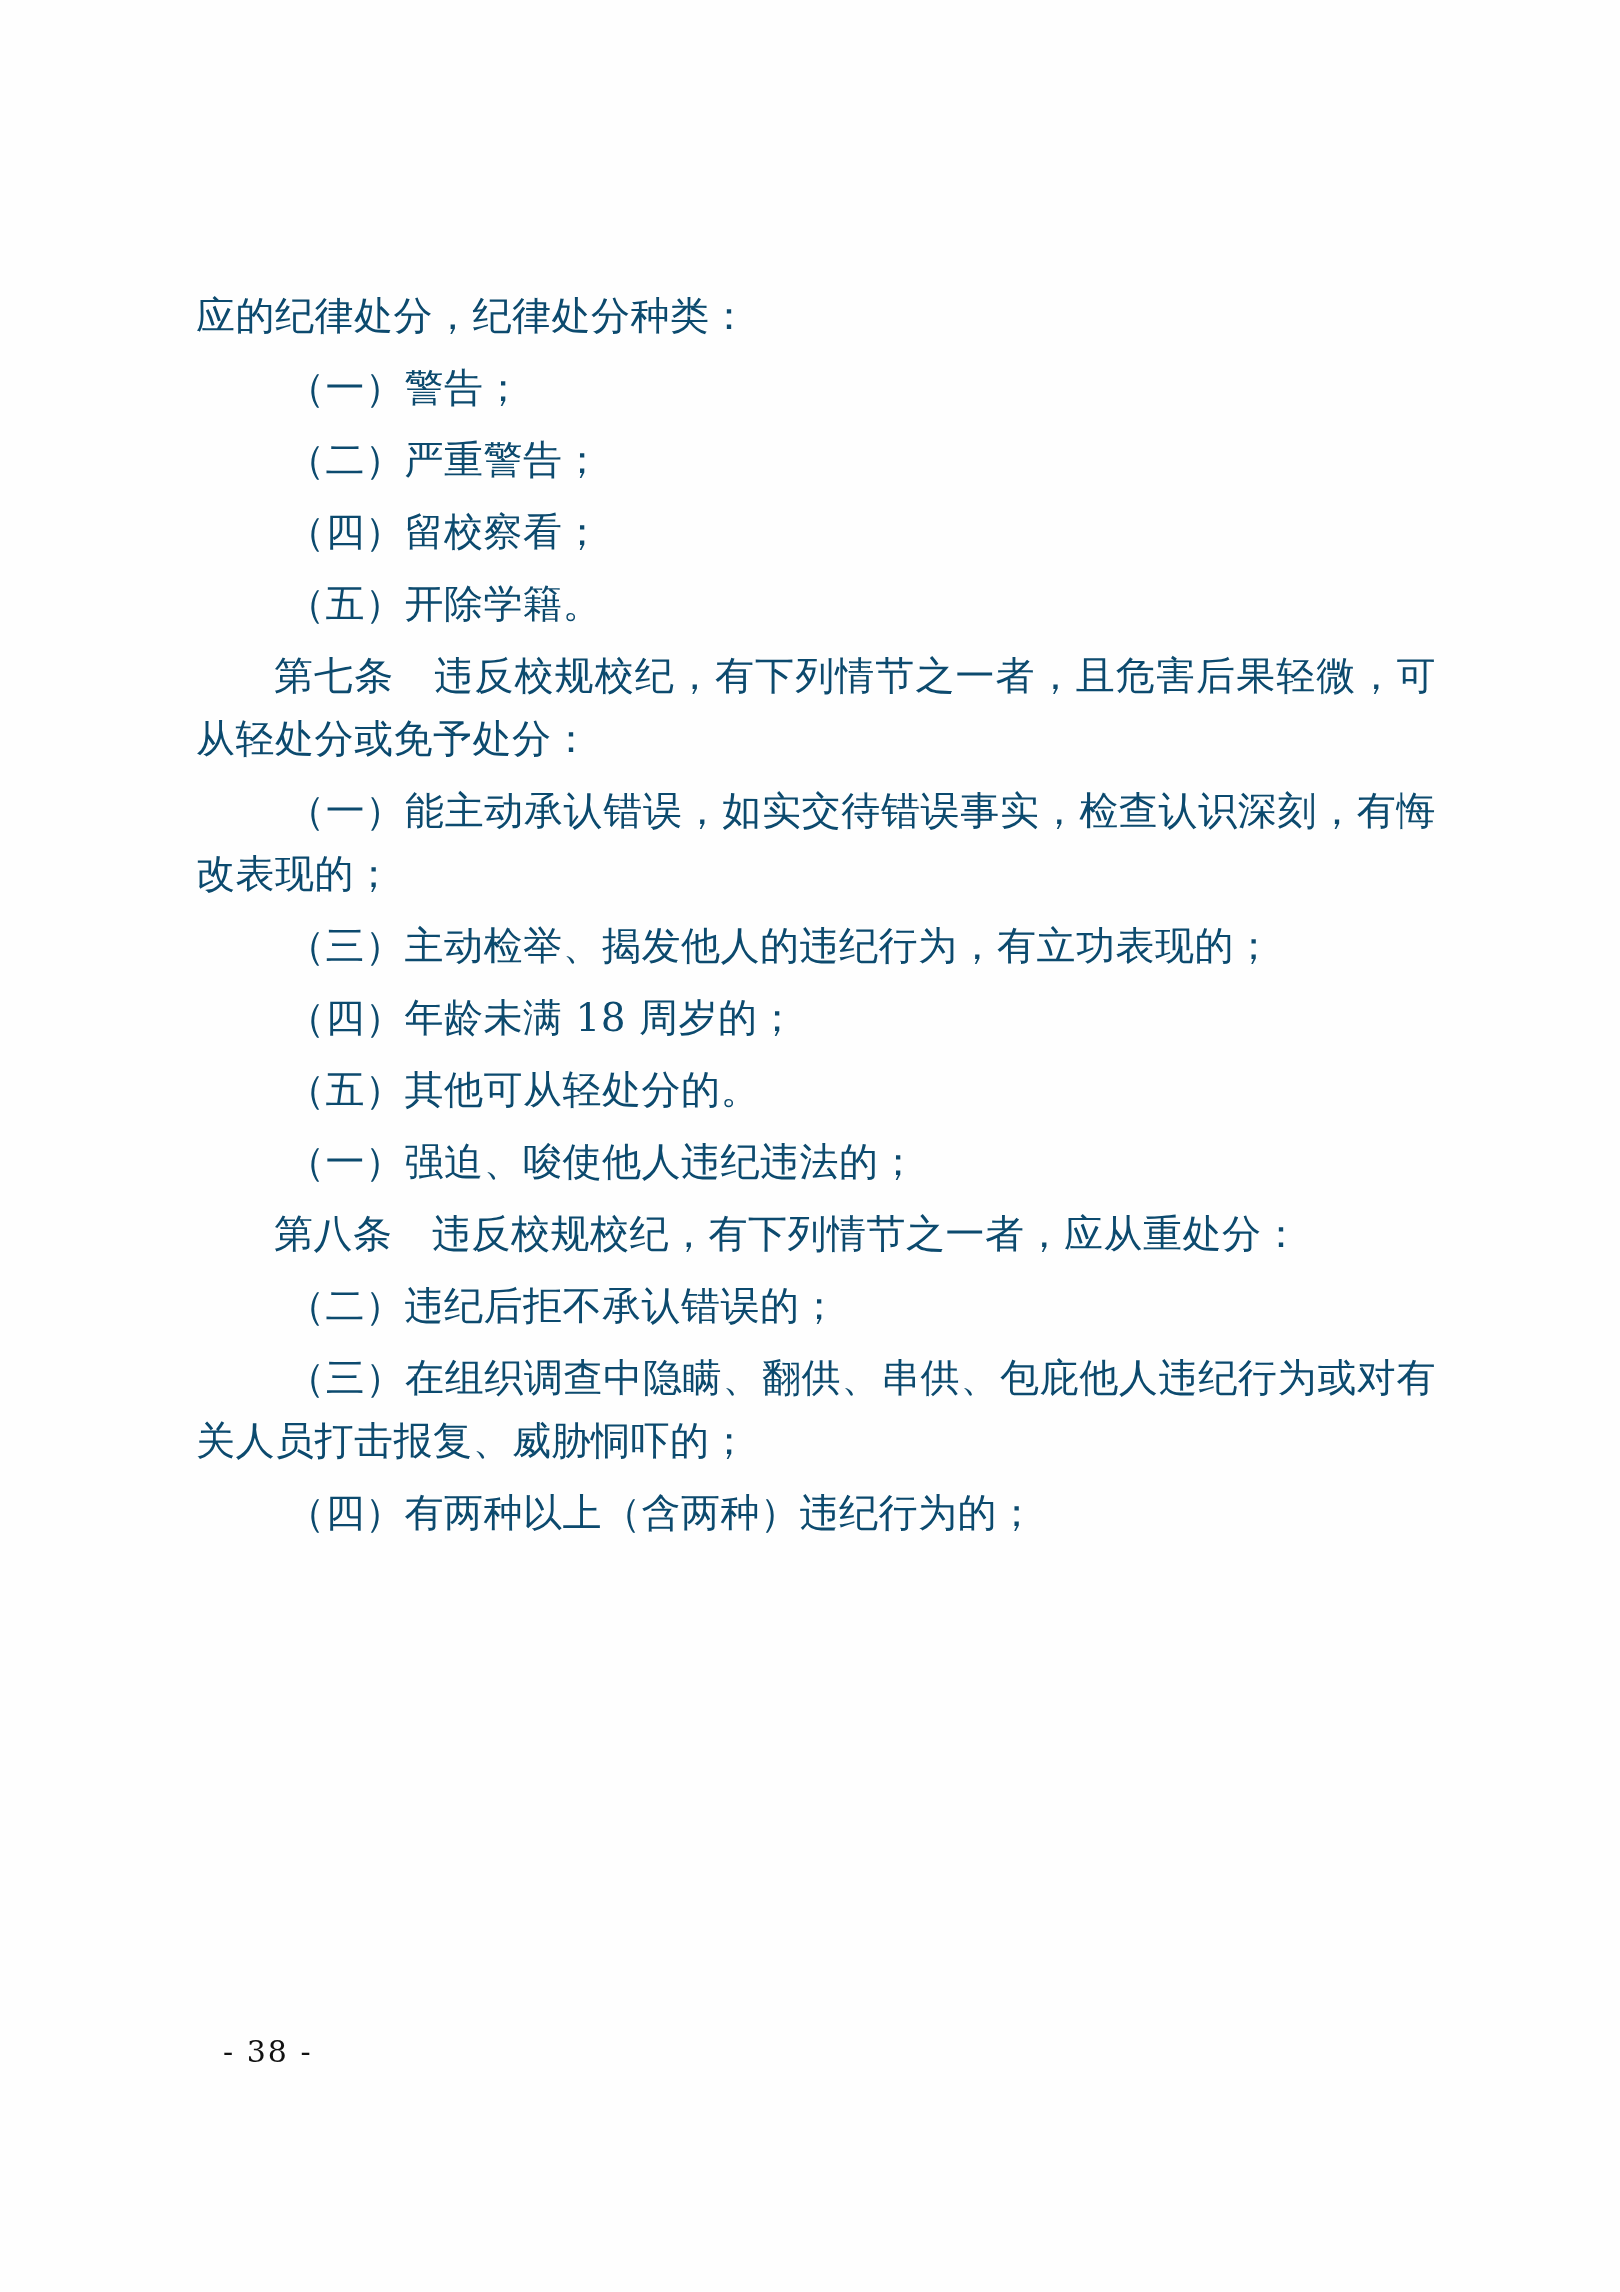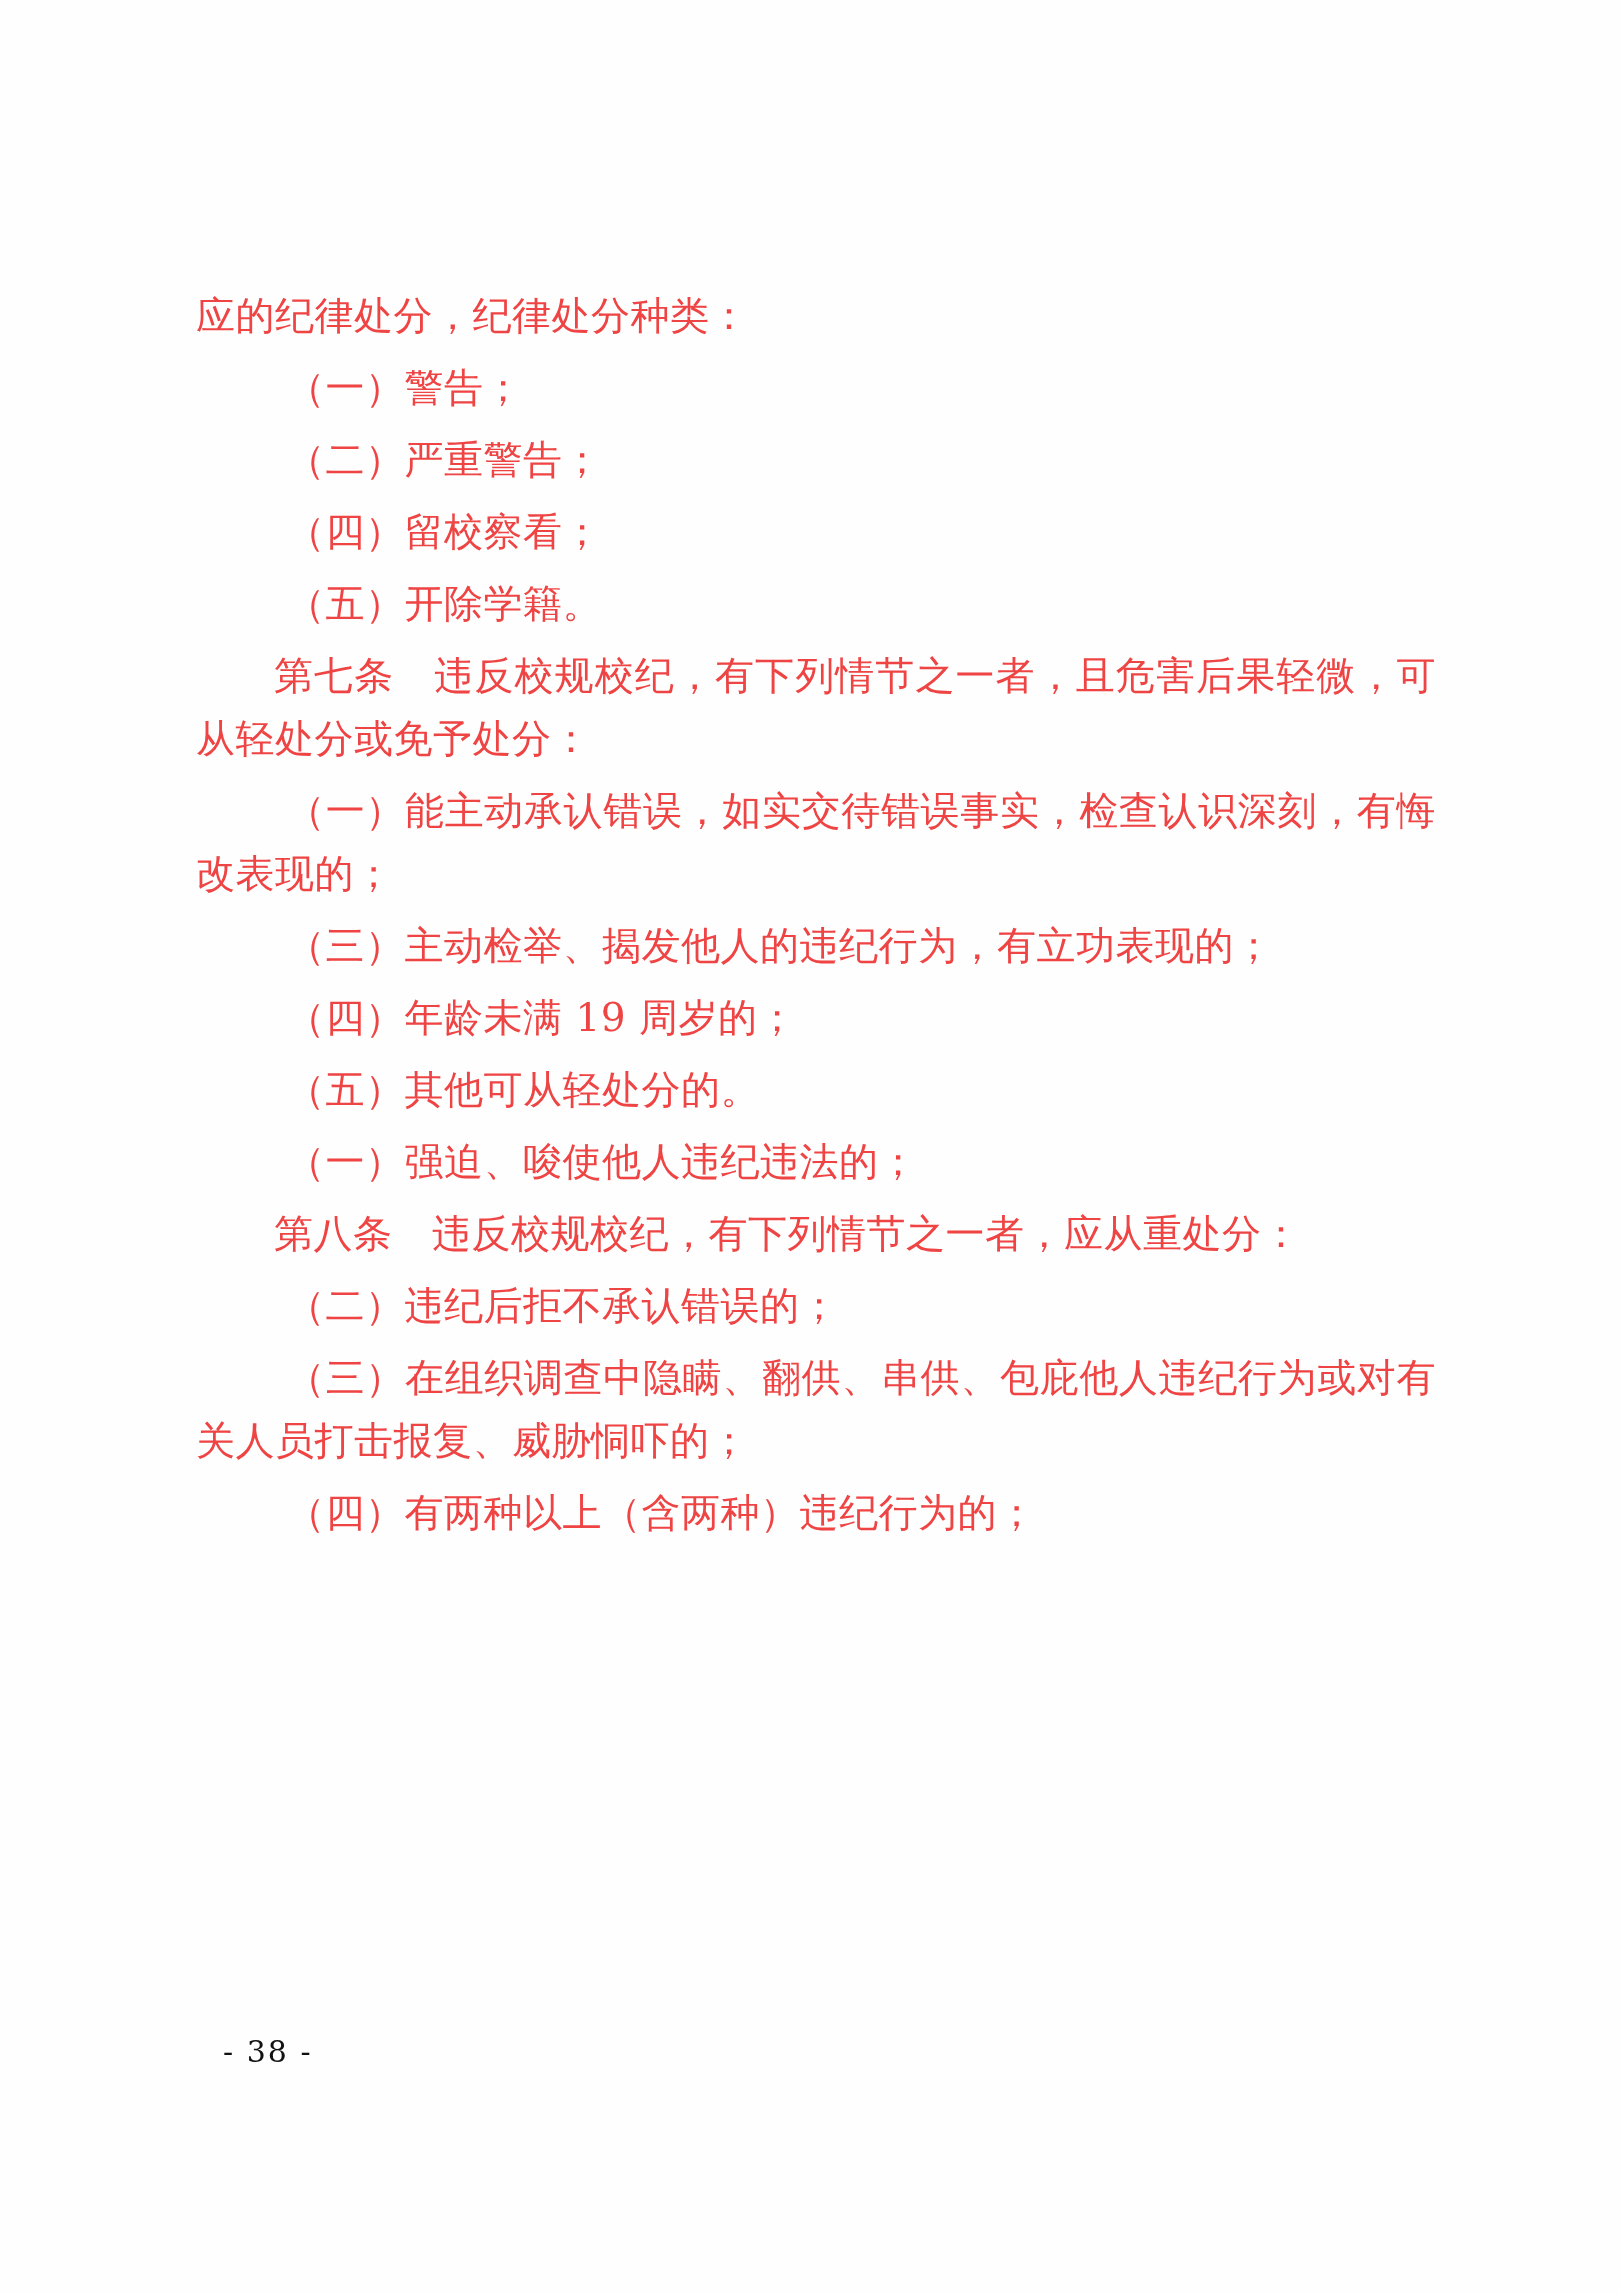--- a/index.html
+++ b/index.html
@@ -27,21 +27,21 @@
     left: 196px;
     top: 284px;
     width: 1240px;
   }
   .para {
     font-size: 39px;
     line-height: 1.62;
     letter-spacing: 0.5px;
     margin: 0 0 8.8px 0;
     text-align: justify;
-    color: #ef4444;
+    color: #0c4a6e;
     font-family: "DejaVu Serif", serif;
   }
   .indent {
     text-indent: 78px;
   }
   .indent-sub {
     text-indent: 90px;
   }
   .noindent {
     text-indent: 0;
@@ -62,21 +62,21 @@
 <div class="page">
   <div class="content">
     <p class="para noindent">应的纪律处分，纪律处分种类：</p>
     <p class="para indent-sub">（一）警告；</p>
     <p class="para indent-sub">（二）严重警告；</p>
     <p class="para indent-sub">（四）留校察看；</p>
     <p class="para indent-sub">（五）开除学籍。</p>
     <p class="para indent">第七条　违反校规校纪，有下列情节之一者，且危害后果轻微，可从轻处分或免予处分：</p>
     <p class="para indent-sub">（一）能主动承认错误，如实交待错误事实，检查认识深刻，有悔改表现的；</p>
     <p class="para indent-sub">（三）主动检举、揭发他人的违纪行为，有立功表现的；</p>
-    <p class="para indent-sub">（四）年龄未满 19 周岁的；</p>
+    <p class="para indent-sub">（四）年龄未满 18 周岁的；</p>
     <p class="para indent-sub">（五）其他可从轻处分的。</p>
     <p class="para indent-sub">（一）强迫、唆使他人违纪违法的；</p>
     <p class="para indent">第八条　违反校规校纪，有下列情节之一者，应从重处分：</p>
     <p class="para indent-sub">（二）违纪后拒不承认错误的；</p>
     <p class="para indent-sub">（三）在组织调查中隐瞒、翻供、串供、包庇他人违纪行为或对有关人员打击报复、威胁恫吓的；</p>
     <p class="para indent-sub">（四）有两种以上（含两种）违纪行为的；</p>
   </div>
 
   <div class="page-number">- 38 -</div>
 </div>

